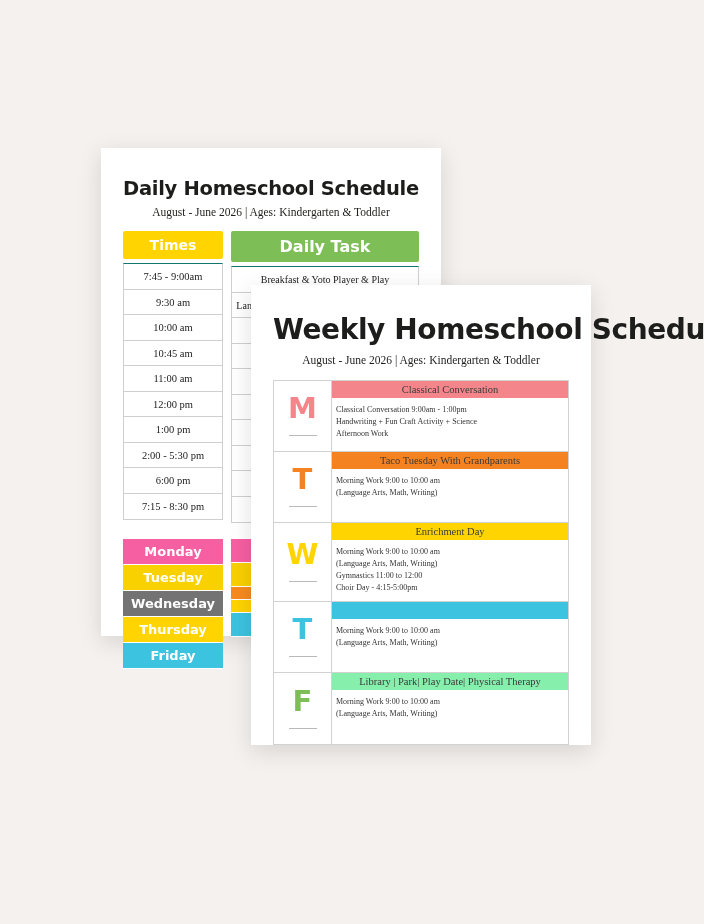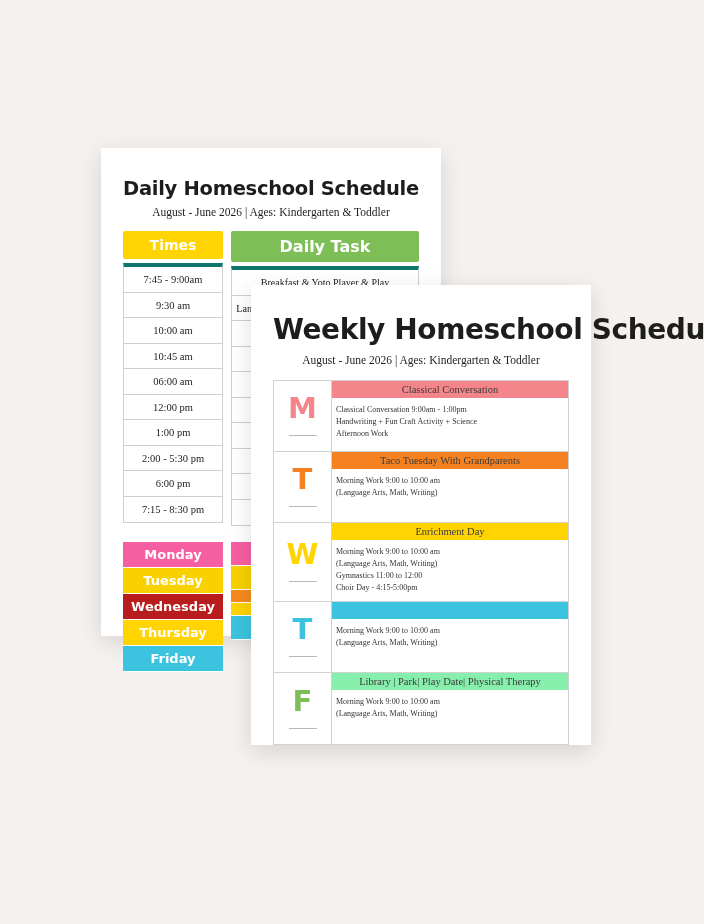--- a/index.html
+++ b/index.html
@@ -68,21 +68,21 @@
     padding: 6px 2px;
     border-radius: 2px;
   }
   .hdr-times { background: #ffd400; }
   .hdr-task  { background: #7ebe57; font-size: 16px; }
 
   .cellbox {
     border: 1px solid #cfcfcf;
     border-top: none;
   }
-  .cellbox.first { border-top: 4px solid #0f766e; margin-top: 4px; }
+  .cellbox.first { border-top: 1px solid #0f766e; margin-top: 4px; }
   .cell {
     height: 25.5px;
     line-height: 25.5px;
     text-align: center;
     font-family: "Liberation Serif", serif;
     font-size: 10.5px;
     color: #222;
     border-bottom: 1px solid #cfcfcf;
     overflow: hidden;
     white-space: nowrap;
@@ -213,21 +213,21 @@
     <div id="daily-sub">August -  June 2026 |  Ages: Kindergarten &amp; Toddler</div>
 
     <div class="daily-grid">
       <div class="col-times">
         <div class="hdr hdr-times">Times</div>
         <div class="cellbox first">
           <div class="cell">7:45 - 9:00am</div>
           <div class="cell">9:30 am</div>
           <div class="cell">10:00 am</div>
           <div class="cell">10:45 am</div>
-          <div class="cell">06:00 am</div>
+          <div class="cell">11:00 am</div>
           <div class="cell">12:00 pm</div>
           <div class="cell">1:00 pm</div>
           <div class="cell">2:00 - 5:30 pm</div>
           <div class="cell">6:00 pm</div>
           <div class="cell">7:15 - 8:30 pm</div>
         </div>
       </div>
 
       <div class="col-task">
         <div class="hdr hdr-task">Daily Task</div>
@@ -243,21 +243,21 @@
           <div class="cell task"></div>
           <div class="cell task"></div>
         </div>
       </div>
     </div>
 
     <div class="days-wrap">
       <div class="col-times">
         <div class="day-row" style="background:#f75fa3">Monday</div>
         <div class="day-row" style="background:#f9d000">Tuesday</div>
-        <div class="day-row" style="background:#b91c1c">Wednesday</div>
+        <div class="day-row" style="background:#737373">Wednesday</div>
         <div class="day-row" style="background:#ffd400">Thursday</div>
         <div class="day-row" style="background:#3cc3e0">Friday</div>
       </div>
       <div class="col-task">
         <div class="day-note" style="background:#f75fa3">Classi</div>
         <div class="day-note" style="background:#f9d000">T</div>
         <div class="day-note" style="background:#f78a1e"></div>
         <div class="day-note" style="background:#ffd400"></div>
         <div class="day-note" style="background:#3cc3e0">Physic</div>
       </div>

